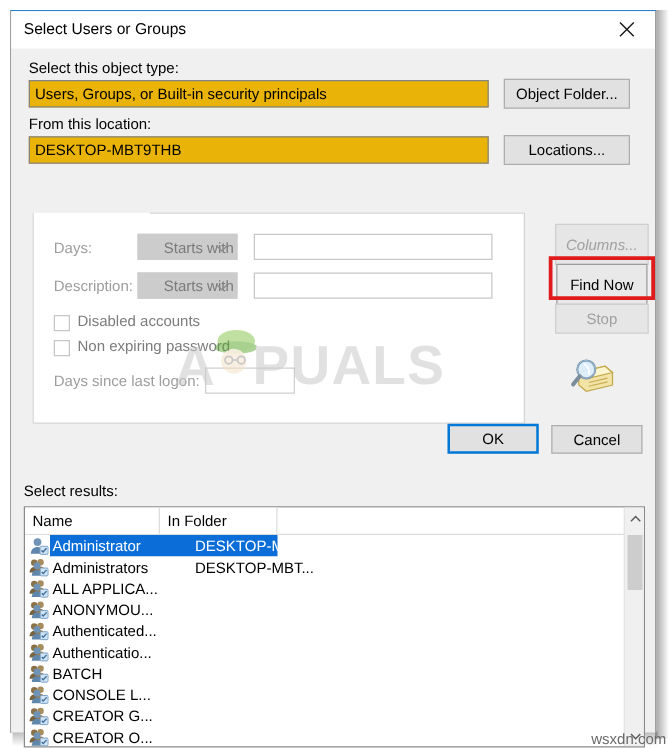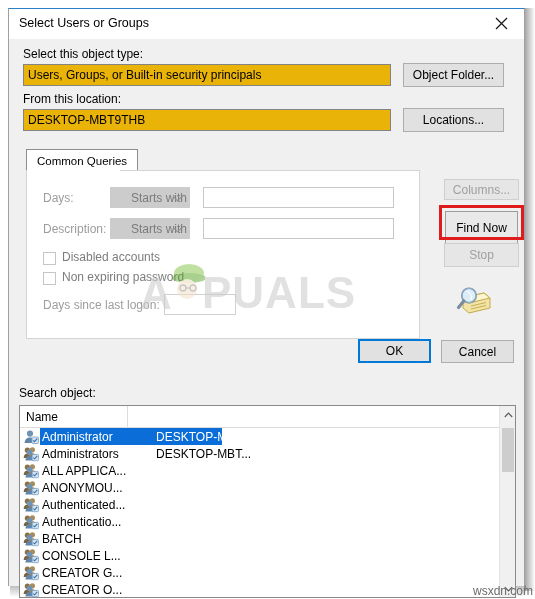--- a/index.html
+++ b/index.html
@@ -440,23 +440,20 @@
       <div class="btn" style="left:394px; top:24px; width:101px; height:24px;">Object Folder...</div>
 
       <div class="lbl" style="left:14px; top:53px;">From this location:</div>
 
       <div class="txtbox" style="left:14px; top:70px; width:368px; height:22px;">
         <span>DESKTOP-MBT9THB</span>
       </div>
 
       <div class="btn" style="left:394px; top:69px; width:101px; height:24px;">Locations...</div>
 
-      <div class="tabstrip" style="top:110px;">
-        <div class="tab">Common Queries</div>
-      </div>
 
       <div class="tabpanel" style="top:131px;"></div>
       <div class="tabpanel-topcover" style="top:131px;"></div>
 
       <div class="dlbl" style="left:34px; top:152px;">Days:</div>
 
       <div class="combo" style="left:101px; top:148px; width:80px; height:21px;">
         <span>Starts with</span>
         <span class="arrow">
           <svg width="9" height="6" viewBox="0 0 9 6">
@@ -482,21 +479,21 @@
 
       <div class="cb" style="left:34px; top:213px;"></div>
       <div class="dlbl" style="left:53px; top:211px; color:#7c7c7c;">Disabled accounts</div>
 
       <div class="cb" style="left:34px; top:233px;"></div>
       <div class="dlbl" style="left:53px; top:231px; color:#7c7c7c;">Non expiring password</div>
 
       <div class="dlbl" style="left:34px; top:259px;">Days since last logon:</div>
       <div class="daysbox" style="left:155px; top:255px; width:72px; height:21px;"></div>
 
-      <div class="btn disabled" style="left:435px; top:140px; width:75px; height:21px;">Columns...</div>
+      <div class="btn disabled" style="left:435px; top:140px; width:75px; height:33px;font-style:italic;">Columns...</div>
 
       <div class="btn" style="left:436px; top:172px; width:73px; height:33px; background:#e9e9e9; border-color:#9c9c9c;">Find Now</div>
       <div class="redbox" style="left:430px; top:166px; width:85px; height:35px;"></div>
 
       <div class="btn disabled" style="left:435px; top:204px; width:75px; height:24px;">Stop</div>
 
       <div class="search-icon-big" style="left:444px; top:245px;">
         <svg width="40" height="34" viewBox="0 0 40 34">
 
           <path d="M10 14 L31 9 L37 14 L37 24 L16 29 L10 24 Z" fill="#f2e3a6" stroke="#c3a94c" stroke-width="1"></path>
@@ -508,26 +505,27 @@
           <circle cx="16" cy="11.5" r="7.2" fill="none" stroke="#9fb9cf" stroke-width="0.8"></circle>
           <path d="M14 7 C18 9, 19 13, 18 16" fill="none" stroke="#ffffff" stroke-width="1.3" opacity="0.9"></path>
           <line x1="10.8" y1="17" x2="5.5" y2="23.5" stroke="#7b8c9b" stroke-width="3.2" stroke-linecap="round"></line>
         </svg>
       </div>
 
       <div class="btn default" style="left:349px; top:300px; width:73px; height:24px;">OK</div>
 
       <div class="btn" style="left:432px; top:301px; width:73px; height:23px;">Cancel</div>
 
-      <div class="lbl" style="left:10px; top:347px;">Search object:</div>
+      <div class="lbl" style="left:10px; top:347px;">Select results:</div>
 
       <div class="listview" style="top:366px;">
 
         <div class="lv-header">
           <div class="lv-col" style="left:0; width:108px;">Name</div>
+          <div class="lv-col" style="left:108px; width:94px;">In Folder</div>
         </div>
 
         <div class="lv-rows" id="rows-host">
             <div class="lv-row selected">
               <div class="selband" style="width: 182px;"></div>
               <div class="icon-wrap"><svg width="16" height="16" viewBox="0 0 16 16">
                   <circle cx="7" cy="4.6" r="3.1" fill="#6f93b5"></circle>
                   <path d="M1.6 14 C1.9 10.2 4.2 8.6 7 8.6 C9.8 8.6 12.1 10.2 12.4 14 Z" fill="#5f86ab"></path>
                   <rect x="9" y="8" width="6.5" height="6.5" rx="1" fill="#cfe3f5" stroke="#7da2c4" stroke-width="0.8"></rect>
                   <path d="M10.2 11.3 L11.5 12.6 L14.2 9.6" fill="none" stroke="#3f6f9c" stroke-width="1.2"></path>

